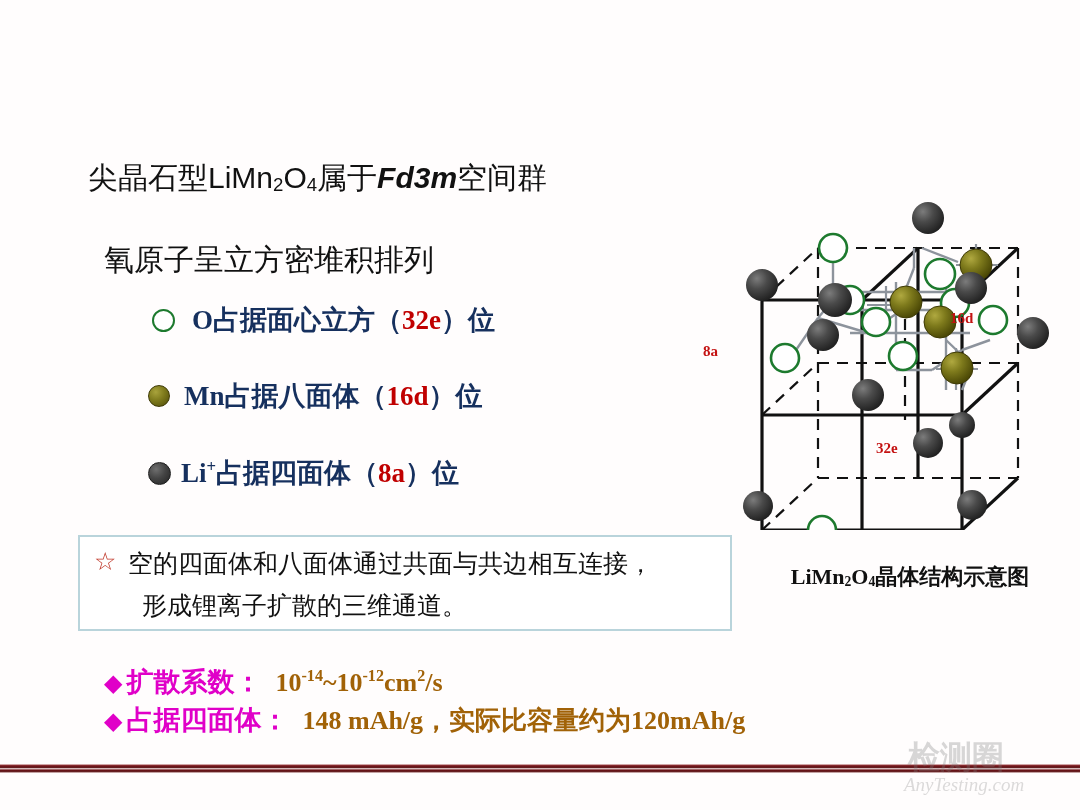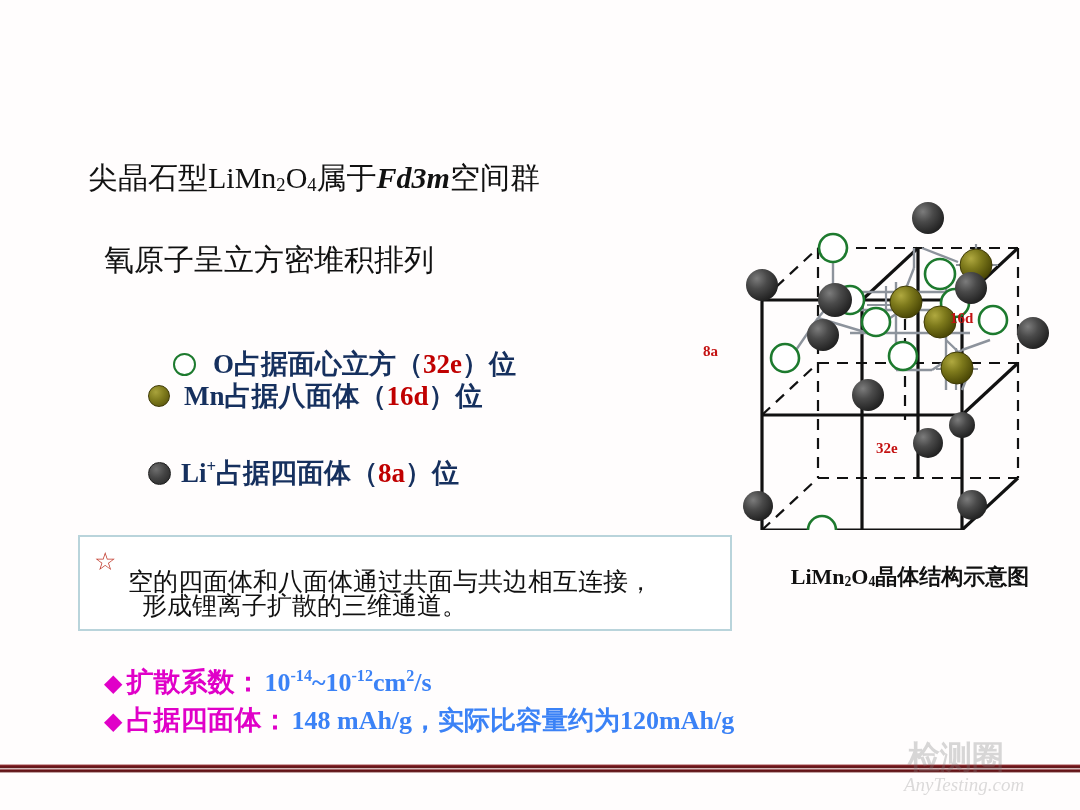--- a/index.html
+++ b/index.html
@@ -65,21 +65,21 @@
        #6d1519 68%, #5a1013 82%, #f3e2e2 100%);
   }
 
   
   .body-line {
     position: absolute;
     color: #111111;
     font-size: 30px;
     font-weight: 500;
     white-space: nowrap;
-    font-family: Liberation Serif, serif;
+    font-family: Liberation Sans, sans-serif;
   }
   #line-spacegroup { left: 88px; top: 158px; }
   #line-spacegroup .fd3m {
     font-style: italic;
     font-weight: bold;
   }
   #line-oxygen { left: 104px; top: 240px; }
   .body-line sub {
     font-size: 0.62em;
     vertical-align: baseline;
@@ -126,21 +126,21 @@
     font-size: 27px;
     letter-spacing: 0px;
   }
   .bullet-text .site {
     color: #c00000;
   }
   .bullet-text sup {
     font-size: 0.62em;
     vertical-align: super;
   }
-  #bullet-o  { left: 173px; top: 302px; margin-top: 44px; }
+  #bullet-o  { left: 152px; top: 302px; }
   #bullet-mn { left: 148px; top: 378px; }
   #bullet-li { left: 148px; top: 455px; }
 
   
   #note-box {
     position: absolute;
     left: 78px;
     top: 535px;
     width: 654px;
     height: 96px;
@@ -156,21 +156,21 @@
     font-size: 25px;
     line-height: 1;
   }
   .note-line {
     position: absolute;
     color: #111111;
     font-size: 25px;
     white-space: nowrap;
     font-family: "Liberation Serif", "DejaVu Serif", serif;
   }
-  #note-line-1 { left: 48px; top: 10px; margin-top: 18px; }
+  #note-line-1 { left: 48px; top: 10px; }
   #note-line-2 { left: 62px; top: 52px; }
 
   
   .spec-row {
     position: absolute;
     white-space: nowrap;
     display: flex;
     align-items: baseline;
   }
   .spec-diamond {
@@ -179,25 +179,25 @@
     margin-right: 4px;
     line-height: 1;
   }
   .spec-label {
     color: #e000c8;
     font-weight: bold;
     font-size: 27px;
     font-family: "Liberation Serif", "DejaVu Serif", serif;
   }
   .spec-value {
-    color: #3b82f6;
+    color: #a16207;
     font-weight: bold;
     font-size: 26px;
     font-family: "Liberation Serif", "DejaVu Serif", serif;
-    margin-left: 3px;
+    margin-left: 14px;
   }
   .spec-value sup { font-size: 0.62em; vertical-align: super; }
   #spec-diffusion { left: 104px; top: 664px; }
   #spec-capacity  { left: 104px; top: 702px; }
 
   
   #crystal-figure {
     position: absolute;
     left: 700px;
     top: 190px;

